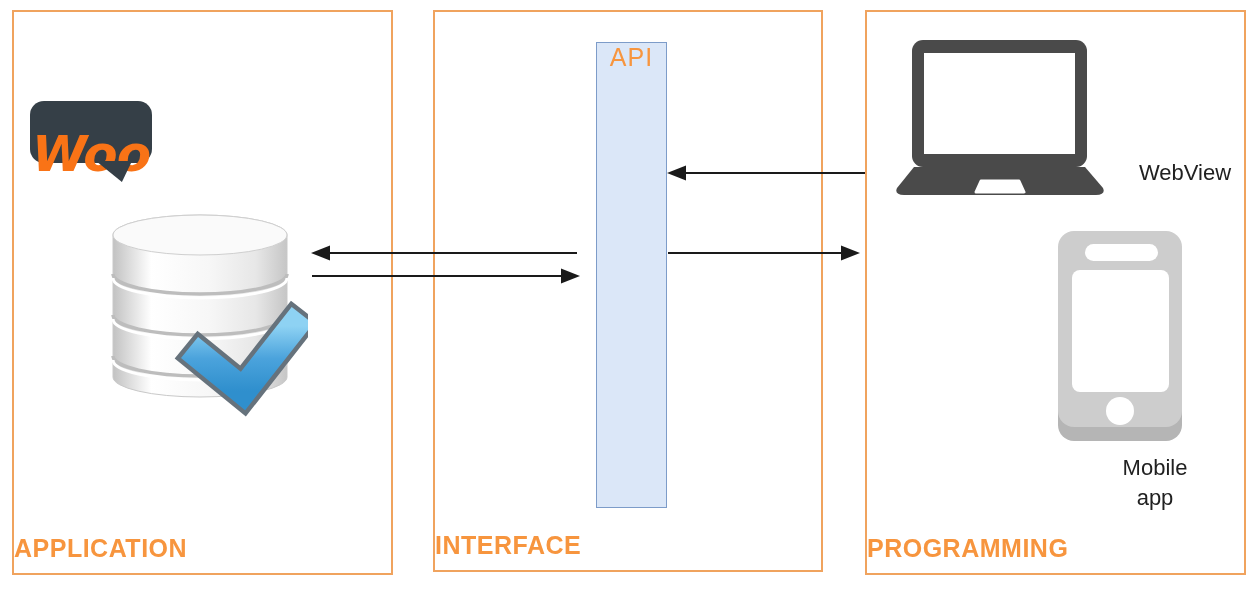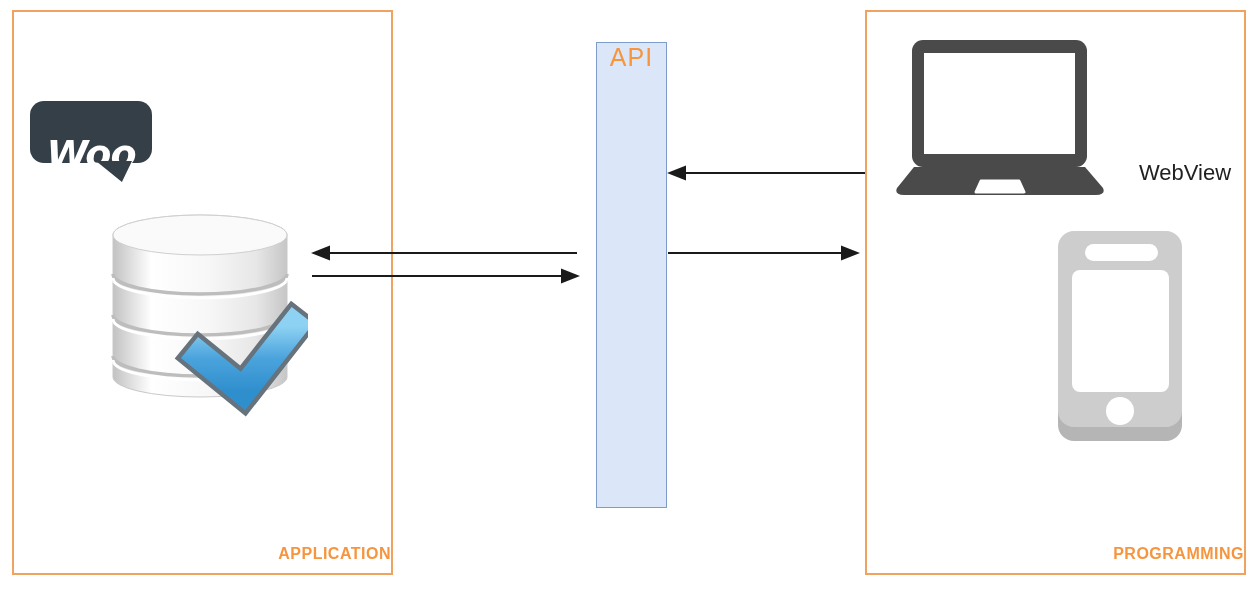--- a/index.html
+++ b/index.html
@@ -14,27 +14,27 @@
     --label-dark:#212121;
   }
   *{margin:0;padding:0;box-sizing:border-box;}
   body{background:#ffffff;font-family:"Liberation Sans",sans-serif;}
   .canvas{position:relative;width:1256px;height:589px;background:#ffffff;overflow:hidden;}
 
   .col-box{position:absolute;border:2px solid var(--orange-border);background:transparent;}
   .box-application{left:12px;top:10px;width:381px;height:565px;}
   .box-interface{left:433px;top:10px;width:390px;height:562px;}
   .box-programming{left:865px;top:10px;width:381px;height:565px;}
-  .col-label{position:absolute;bottom:10px;left:0;right:0;text-align:right;
-    font-size:16px;font-weight:bold;letter-spacing:0.5px;color:var(--orange-text);}
+  .col-label{position:absolute;bottom:10px;left:0;right:0;text-align:left;
+    font-size:25px;font-weight:bold;letter-spacing:0.5px;color:var(--orange-text);}
 
   .woo-logo{position:absolute;left:30px;top:101px;width:122px;height:62px;
     background:var(--woo-bubble);border-radius:14px;display:flex;align-items:center;justify-content:center;}
-  .woo-text{color:#ffffff;font-family:"DejaVu Sans",sans-serif;font-style:italic;font-weight:bold;
-    font-size:38px;line-height:1;transform:translateY(-2px);letter-spacing:-1px;margin-top:47px;}
+  .woo-text{color:#f97316;font-family:"DejaVu Sans",sans-serif;font-style:italic;font-weight:bold;
+    font-size:50px;line-height:1;transform:translateY(-2px);letter-spacing:-1px;margin-top:47px;}
   .woo-tail{position:absolute;left:66px;top:60px;width:36px;height:21px;background:var(--woo-bubble);
     clip-path:polygon(0 0,100% 0,72% 100%);}
 
   .svg-abs{position:absolute;}
   .db-svg{left:110px;top:212px;}
   .laptop-svg{left:893px;top:40px;}
   .phone-svg{left:1058px;top:231px;}
   .arrow-layer{left:0;top:0;pointer-events:none;}
 
   .api-rect{position:absolute;left:596px;top:42px;width:71px;height:466px;
@@ -47,20 +47,23 @@
   .mobile-label{position:absolute;left:1093px;top:453px;width:124px;text-align:center;
     font-size:22px;line-height:30px;color:var(--label-dark);}
 </style>
 </head>
 <body>
 
 <div class="canvas">
 
   <div class="col-box box-application">
     <div class="col-label">APPLICATION</div>
+  </div>
+  <div class="col-box box-interface">
+    <div class="col-label">INTERFACE</div>
   </div>
   <div class="col-box box-programming">
     <div class="col-label">PROGRAMMING</div>
   </div>
 
   <div class="woo-logo">
     <span class="woo-text">Woo</span>
     <div class="woo-tail"></div>
   </div>
 
@@ -107,20 +110,24 @@
   </svg>
   <div class="webview-label">WebView</div>
 
   <svg class="svg-abs phone-svg" width="124" height="210" viewBox="0 0 124 210">
     <rect x="0" y="140" width="124" height="70" rx="16" fill="#b5b5b5"></rect>
     <rect x="0" y="0" width="124" height="196" rx="16" fill="var(--device-light)"></rect>
     <rect x="27" y="13" width="73" height="17" rx="8.5" fill="#ffffff"></rect>
     <rect x="14" y="39" width="97" height="122" rx="8" fill="#ffffff"></rect>
     <circle cx="62" cy="180" r="14" fill="#ffffff"></circle>
   </svg>
+  <div class="mobile-label">
+    <div>Mobile</div>
+    <div>app</div>
+  </div>
 
   <svg class="svg-abs arrow-layer" width="1256" height="589" viewBox="0 0 1256 589">
     <g stroke="var(--arrow)" stroke-width="2" fill="none">
       <line x1="577" y1="253" x2="328" y2="253"></line>
       <line x1="312" y1="276" x2="562" y2="276"></line>
       <line x1="865" y1="173" x2="685" y2="173"></line>
       <line x1="668" y1="253" x2="842" y2="253"></line>
     </g>
     <g fill="var(--arrow)" stroke="none">
       <polygon points="311,253 330,245.5 330,260.5"></polygon>

